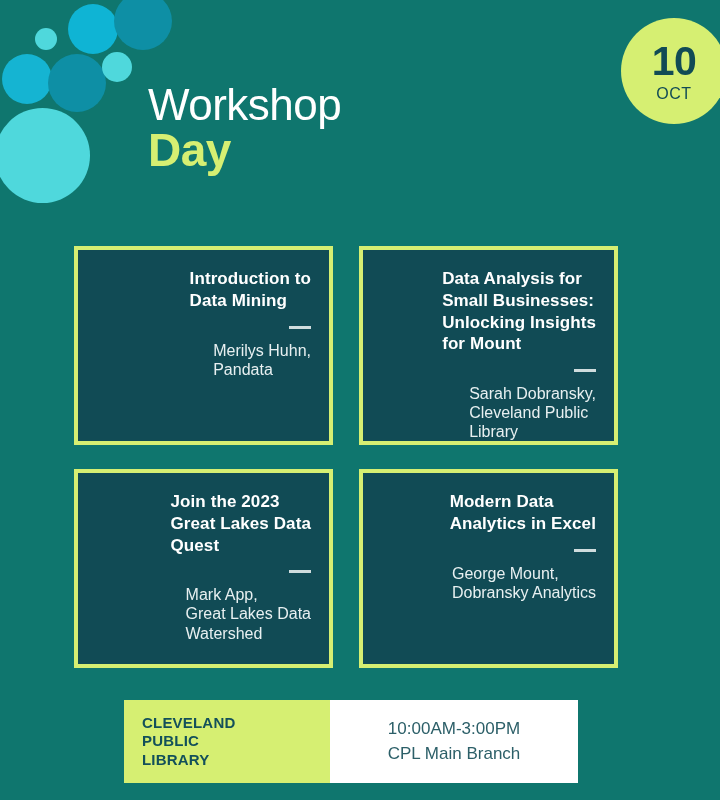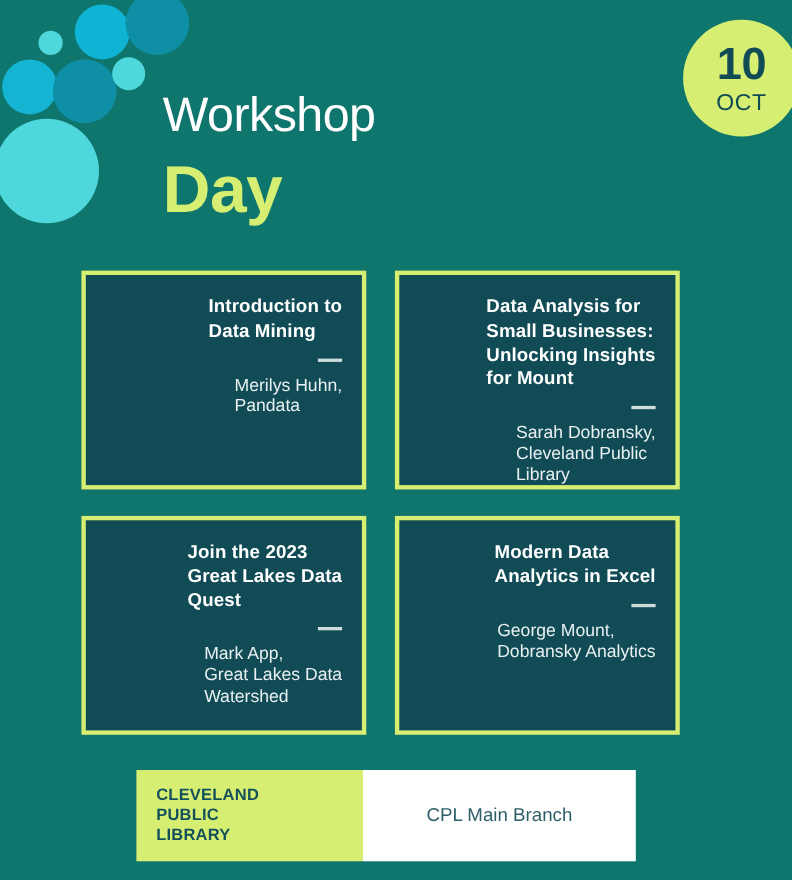--- a/index.html
+++ b/index.html
@@ -51,21 +51,21 @@
     align-items: center;
     justify-content: center;
     line-height: 1;
   }
   .date-day {
     font-size: 41px;
     font-weight: bold;
     letter-spacing: -0.5px;
   }
   .date-month {
-    font-size: 21px;
+    font-size: 16px;
     font-weight: normal;
     letter-spacing: 0.5px;
     margin-top: 4px;
   }
 
   
   .headline {
     position: absolute;
     left: 148px;
     top: 84px;
@@ -73,25 +73,25 @@
   }
   .headline-line1 {
     display: block;
     font-size: 44px;
     font-weight: 300;
     color: #FFFFFF;
     letter-spacing: -0.5px;
   }
   .headline-line2 {
     display: block;
-    font-size: 60px;
+    font-size: 46px;
     font-weight: bold;
     color: #D6EF72;
     letter-spacing: -0.5px;
-    margin-top: 18px;
+    margin-top: 2px;
   }
 
   
   .cards {
     position: absolute;
     left: 74px;
     top: 246px;
     width: 544px;
     display: flex;
     flex-wrap: wrap;
@@ -230,17 +230,18 @@
       <div class="card-speaker">George Mount,
 Dobransky Analytics</div>
     </div>
   </div>
 
   <div class="footer">
     <div class="footer-brand">CLEVELAND
 PUBLIC
 LIBRARY</div>
     <div class="footer-info">
+      <span>10:00AM-3:00PM</span>
       <span>CPL Main Branch</span>
     </div>
   </div>
 
 </div>
 
 </body></html>

